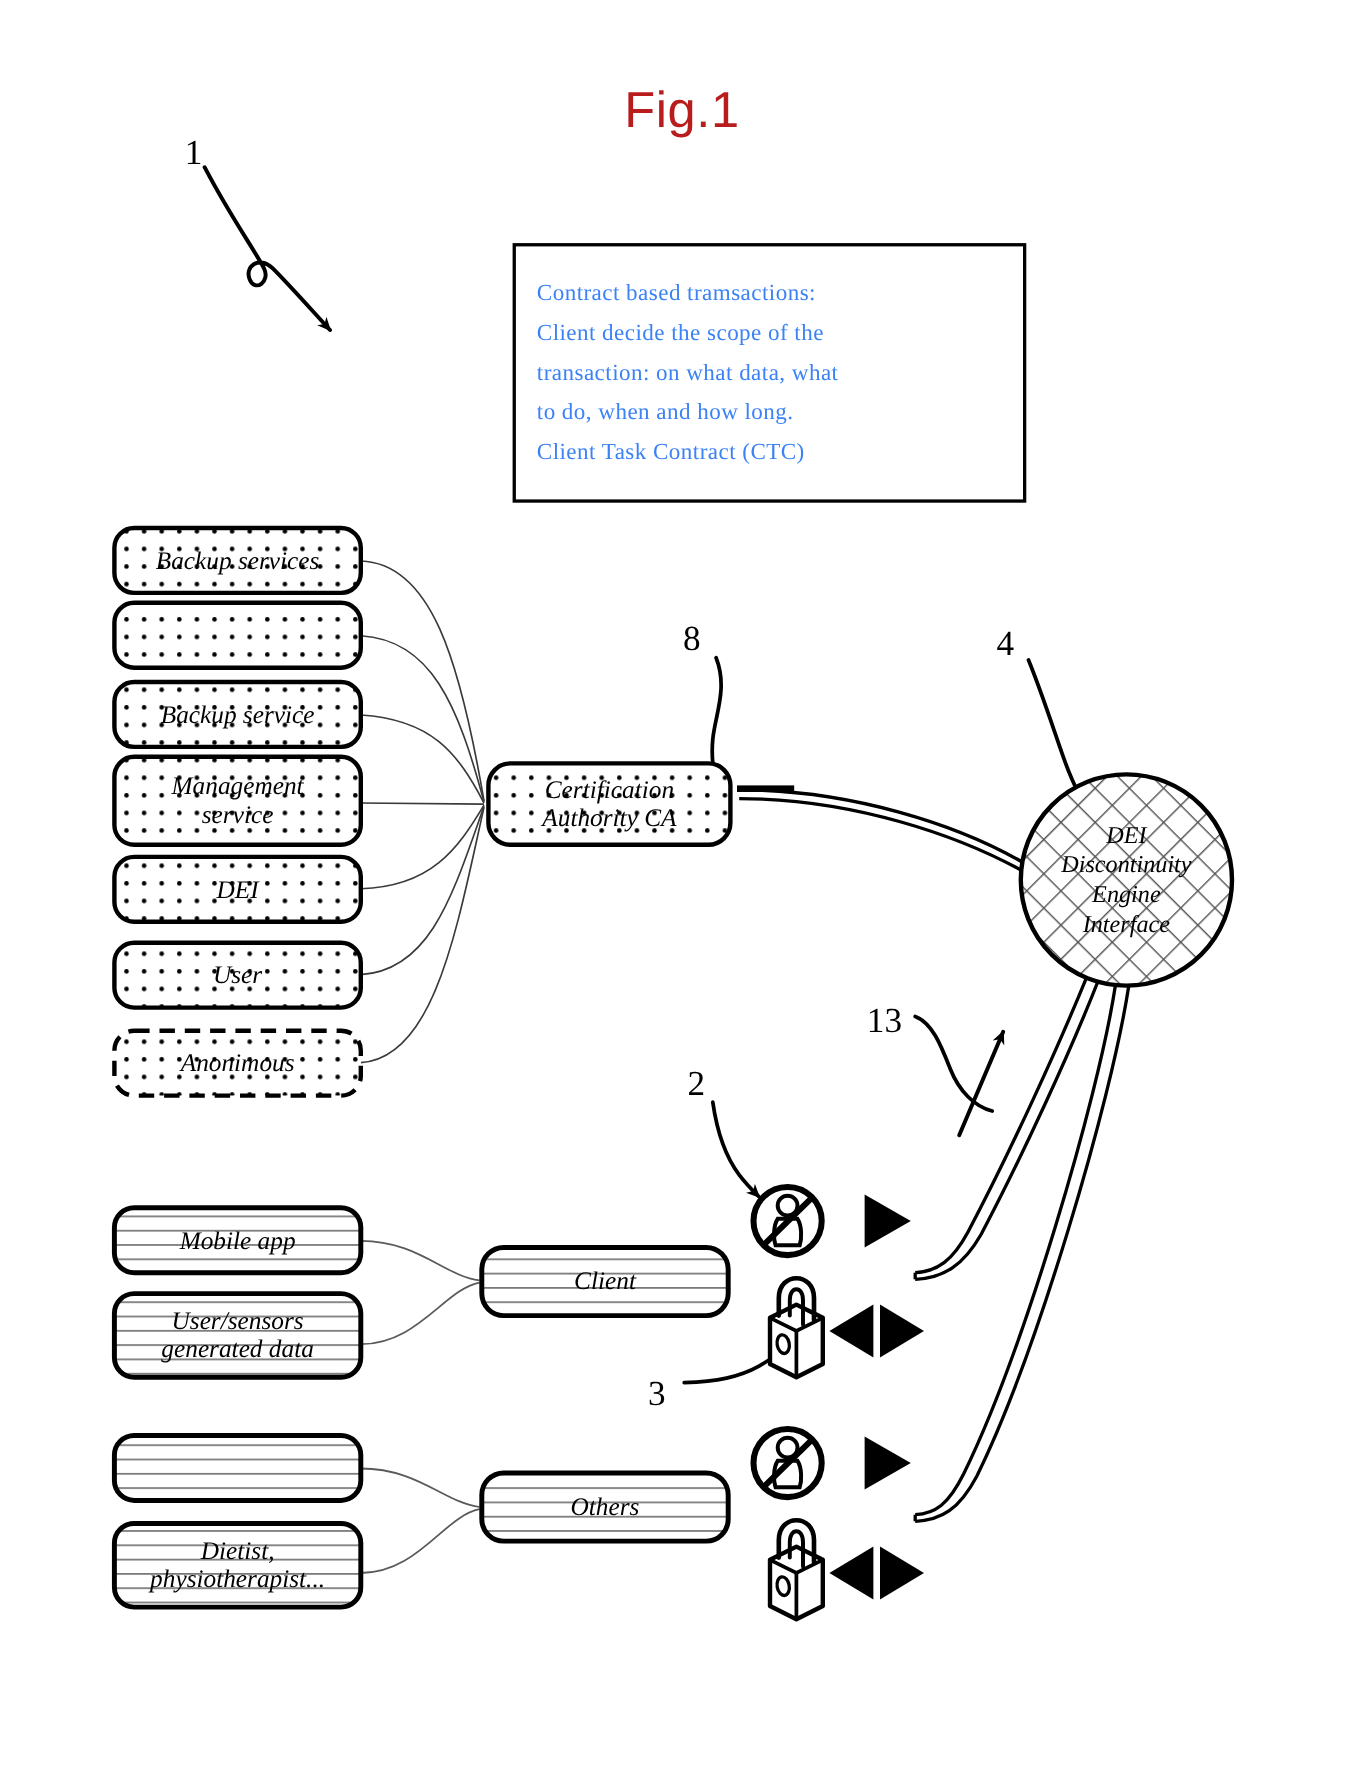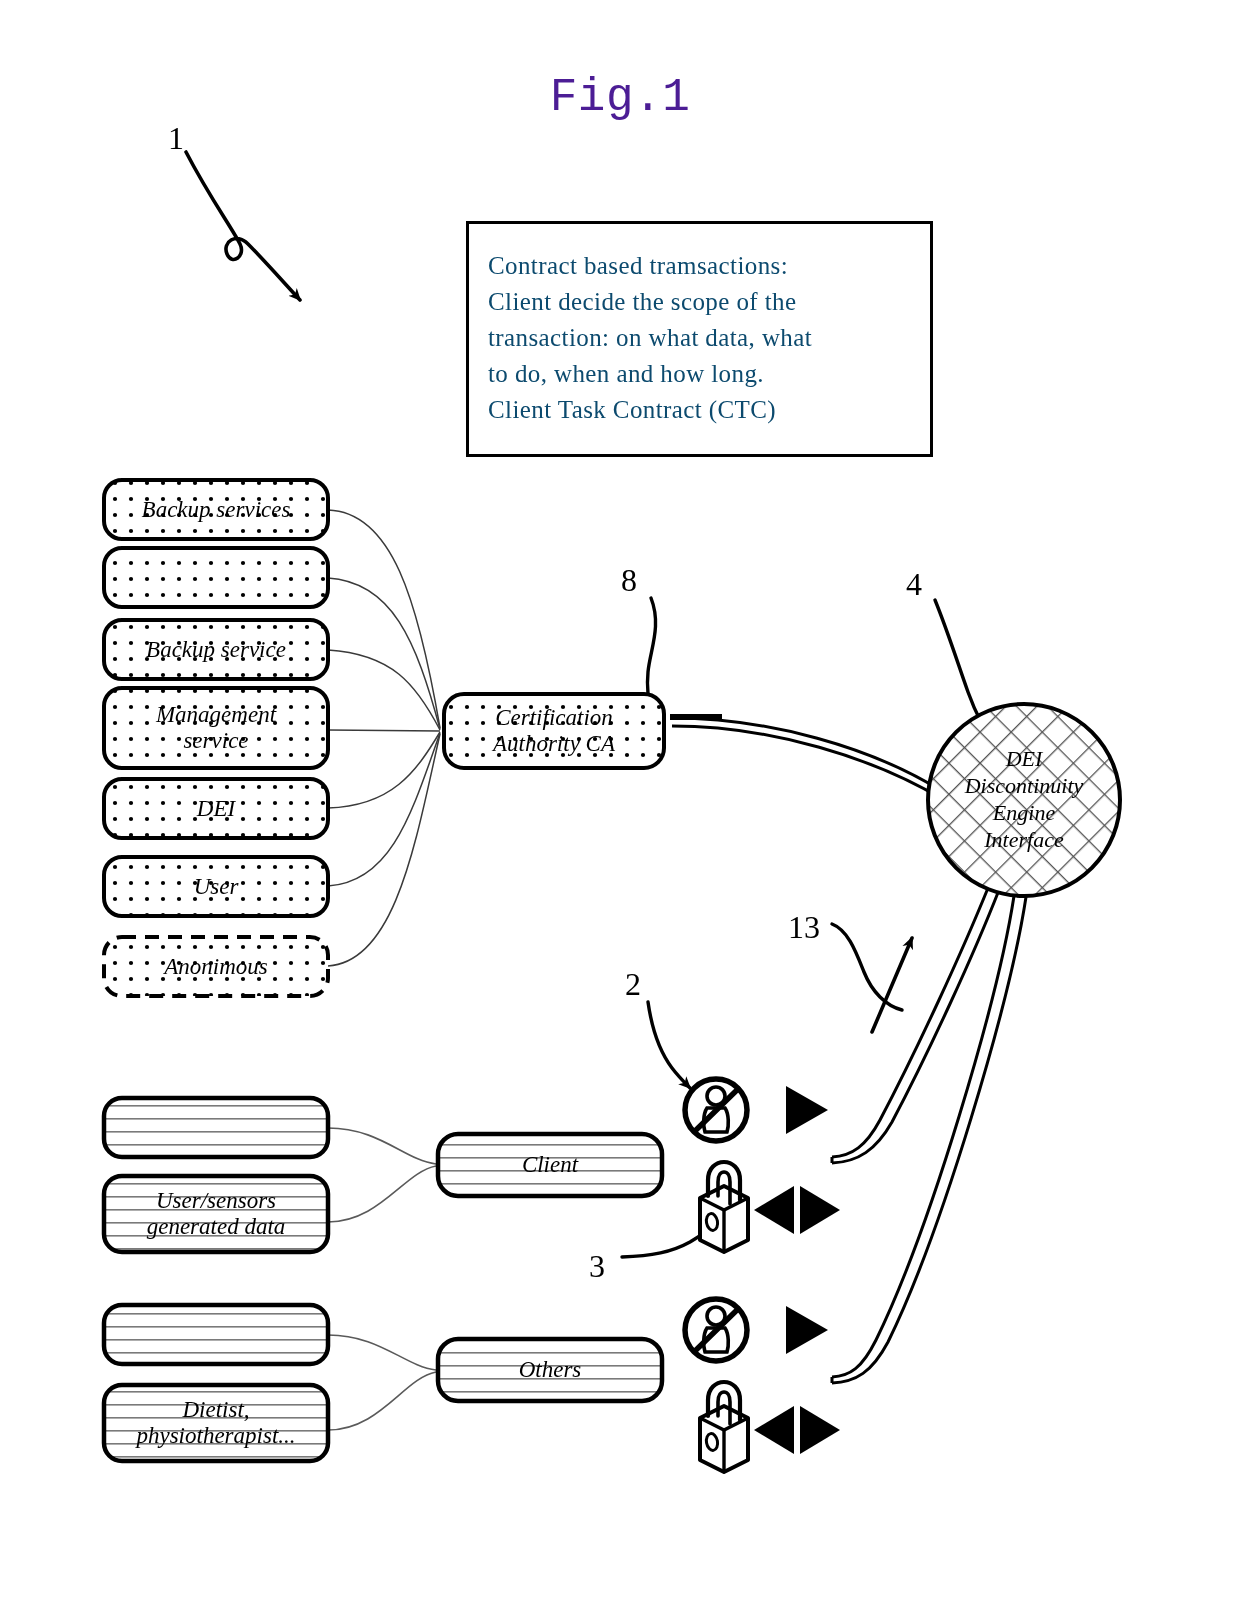--- a/index.html
+++ b/index.html
@@ -24,22 +24,22 @@
     width: 1240px;
     height: 1605px;
   }
   .fig-title {
     position: absolute;
     left: 0;
     top: 72px;
     width: 1240px;
     text-align: center;
     font-size: 46px;
-    font-family: Liberation Mono, monospace;
-    color: #4c1d95;
+    font-family: Liberation Sans, sans-serif;
+    color: #b91c1c;
     letter-spacing: 0.5px;
   }
   
   .node-label {
     position: absolute;
     display: flex;
     align-items: center;
     justify-content: center;
     text-align: center;
     color: #000;
@@ -64,24 +64,24 @@
     height: 236px;
     border: 3px solid #000;
     background: #fff;
     box-sizing: border-box;
   }
   .contract-text {
     position: absolute;
     left: 488px;
     top: 248px;
     width: 430px;
-    font-size: 25px;
+    font-size: 21px;
     line-height: 36px;
     letter-spacing: 0.4px;
-    color: #0c4a6e;
+    color: #3b82f6;
     font-family: "Liberation Serif", "DejaVu Serif", serif;
     white-space: pre-line;
   }
   
   .ref-num {
     position: absolute;
     font-size: 32px;
     font-family: "Liberation Serif", "DejaVu Serif", serif;
     color: #000;
     line-height: 1;
@@ -282,20 +282,21 @@
   <div class="node-label dotted-label" style="left:444px; top:694px; width:220px; height:74px;">Certification
 Authority CA</div>
 
   <div class="node-label dotted-label" style="left:104px; top:937px; width:224px; height:59px;">Anonimous</div>
 
   <div class="node-label circle-label" style="left:928px; top:704px; width:192px; height:192px;">DEI
 Discontinuity
 Engine
 Interface</div>
 
+  <div class="node-label lined-label" style="left:104px; top:1098px; width:224px; height:59px;">Mobile app</div>
   <div class="node-label lined-label" style="left:104px; top:1176px; width:224px; height:76px;">User/sensors
 generated data</div>
   <div class="node-label lined-label" style="left:438px; top:1134px; width:224px; height:62px;">Client</div>
 
   <div class="node-label lined-label" style="left:104px; top:1385px; width:224px; height:76px;">Dietist,
 physiotherapist...</div>
   <div class="node-label lined-label" style="left:438px; top:1339px; width:224px; height:62px;">Others</div>
 
 </div>
 

